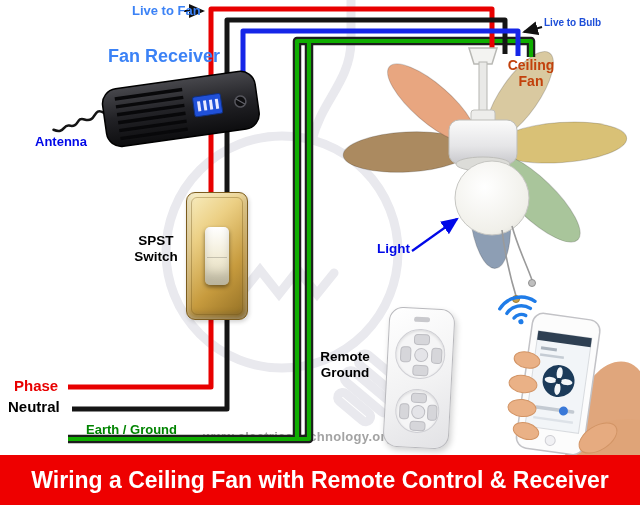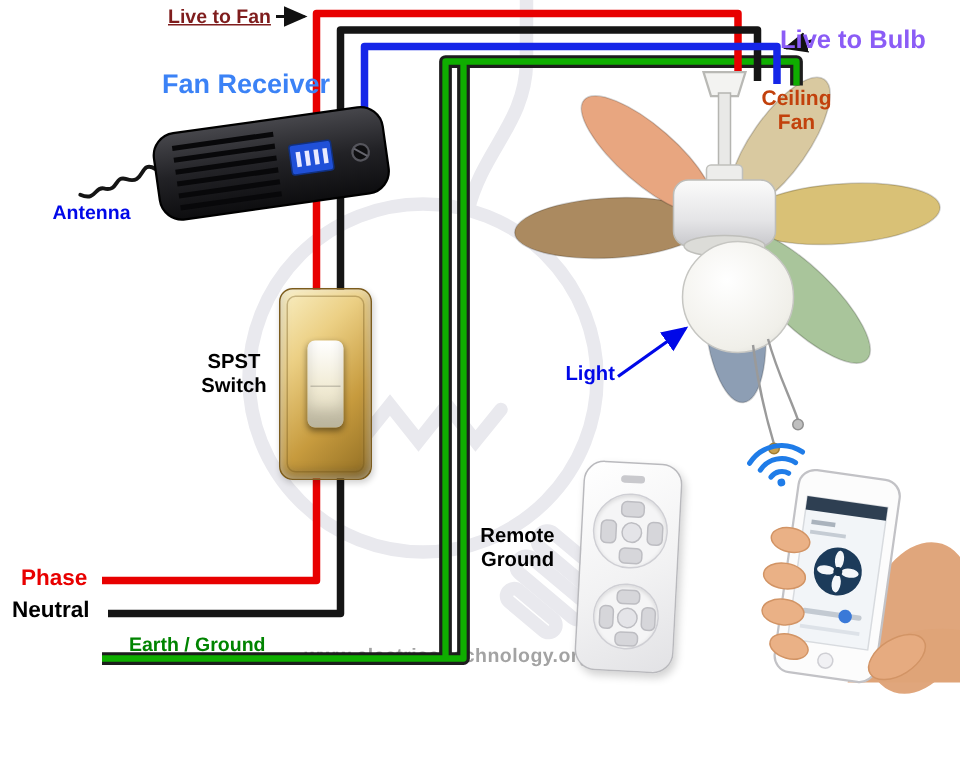--- a/index.html
+++ b/index.html
@@ -229,35 +229,38 @@
     </div>
     <div class="pad pad2">
       <div class="btn b-up"></div>
       <div class="btn b-dn"></div>
       <div class="btn b-lf"></div>
       <div class="btn b-rt"></div>
       <div class="btn b-c"></div>
     </div>
   </div>
 
-  <div class="lbl" style="left:112px;top:3px;color:#7f1d1d;font-size:13px;text-decoration:underline;">Live to Fan</div>
-  <div class="lbl" style="left:520px;top:17px;color:#8b5cf6;font-size:17px;">Live to Bulb</div>
+  <div class="lbl" style="left:132px;top:3px;color:#3b82f6;font-size:13px;">Live to Fan</div>
+  <div class="lbl" style="left:544px;top:17px;color:#1d4ed8;font-size:10px;">Live to Bulb</div>
   <div class="lbl" style="left:108px;top:46px;color:#3b82f6;font-size:18px;">Fan Receiver</div>
   <div class="lbl" style="left:35px;top:134px;color:#0008e8;font-size:13px;">Antenna</div>
   <div class="lbl center" style="left:500px;top:57px;color:#c2410c;font-size:14px;width:62px;line-height:16px;">
     <div>Ceiling</div>
     <div>Fan</div>
   </div>
   <div class="lbl center" style="left:127px;top:233px;color:#000;font-size:13.5px;width:58px;line-height:16px;">
     <div>SPST</div>
     <div>Switch</div>
   </div>
   <div class="lbl" style="left:377px;top:241px;color:#0008e8;font-size:13.5px;">Light</div>
   <div class="lbl center" style="left:312px;top:349px;color:#000;font-size:13.5px;width:66px;line-height:16px;">
     <div>Remote</div>
     <div>Ground</div>
   </div>
   <div class="lbl" style="left:14px;top:377px;color:#e80000;font-size:15px;text-align:center;">Phase</div>
   <div class="lbl" style="left:8px;top:398px;color:#000;font-size:15px;">Neutral</div>
   <div class="lbl" style="left:86px;top:422px;color:#008400;font-size:13px;">Earth / Ground</div>
 
+  <div class="banner" style="background:#ee0000;">
+    <span>Wiring a Ceiling Fan with Remote Control &amp; Receiver</span>
+  </div>
 
 </div>
 
 </body></html>

